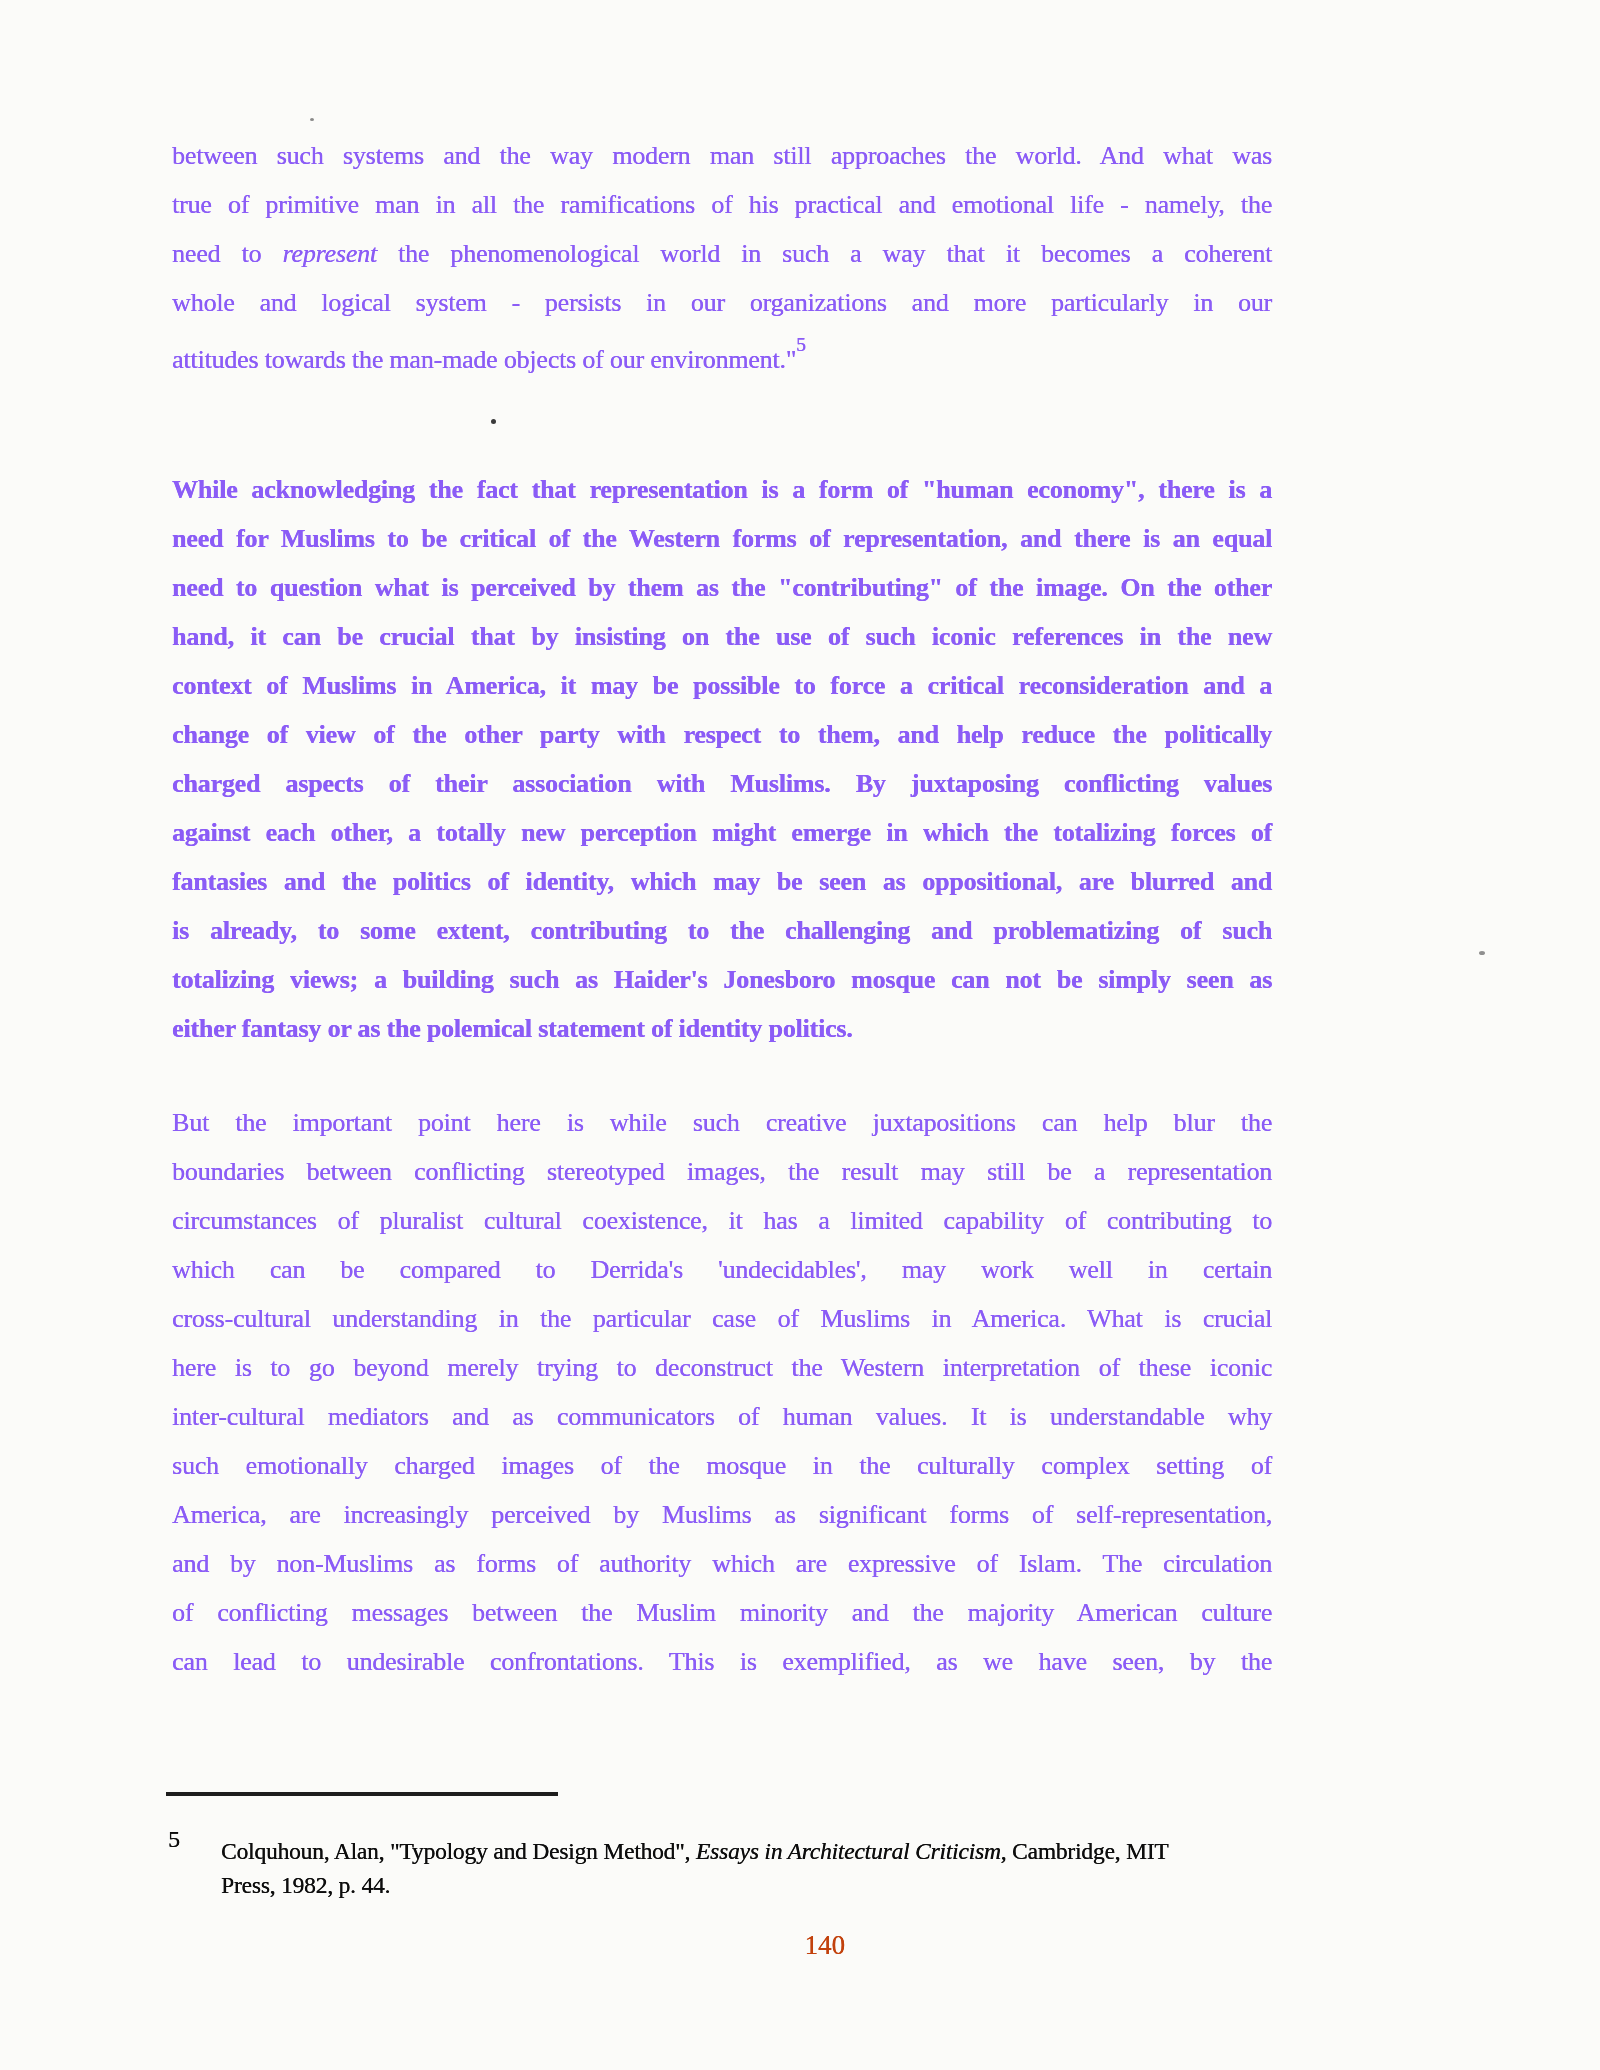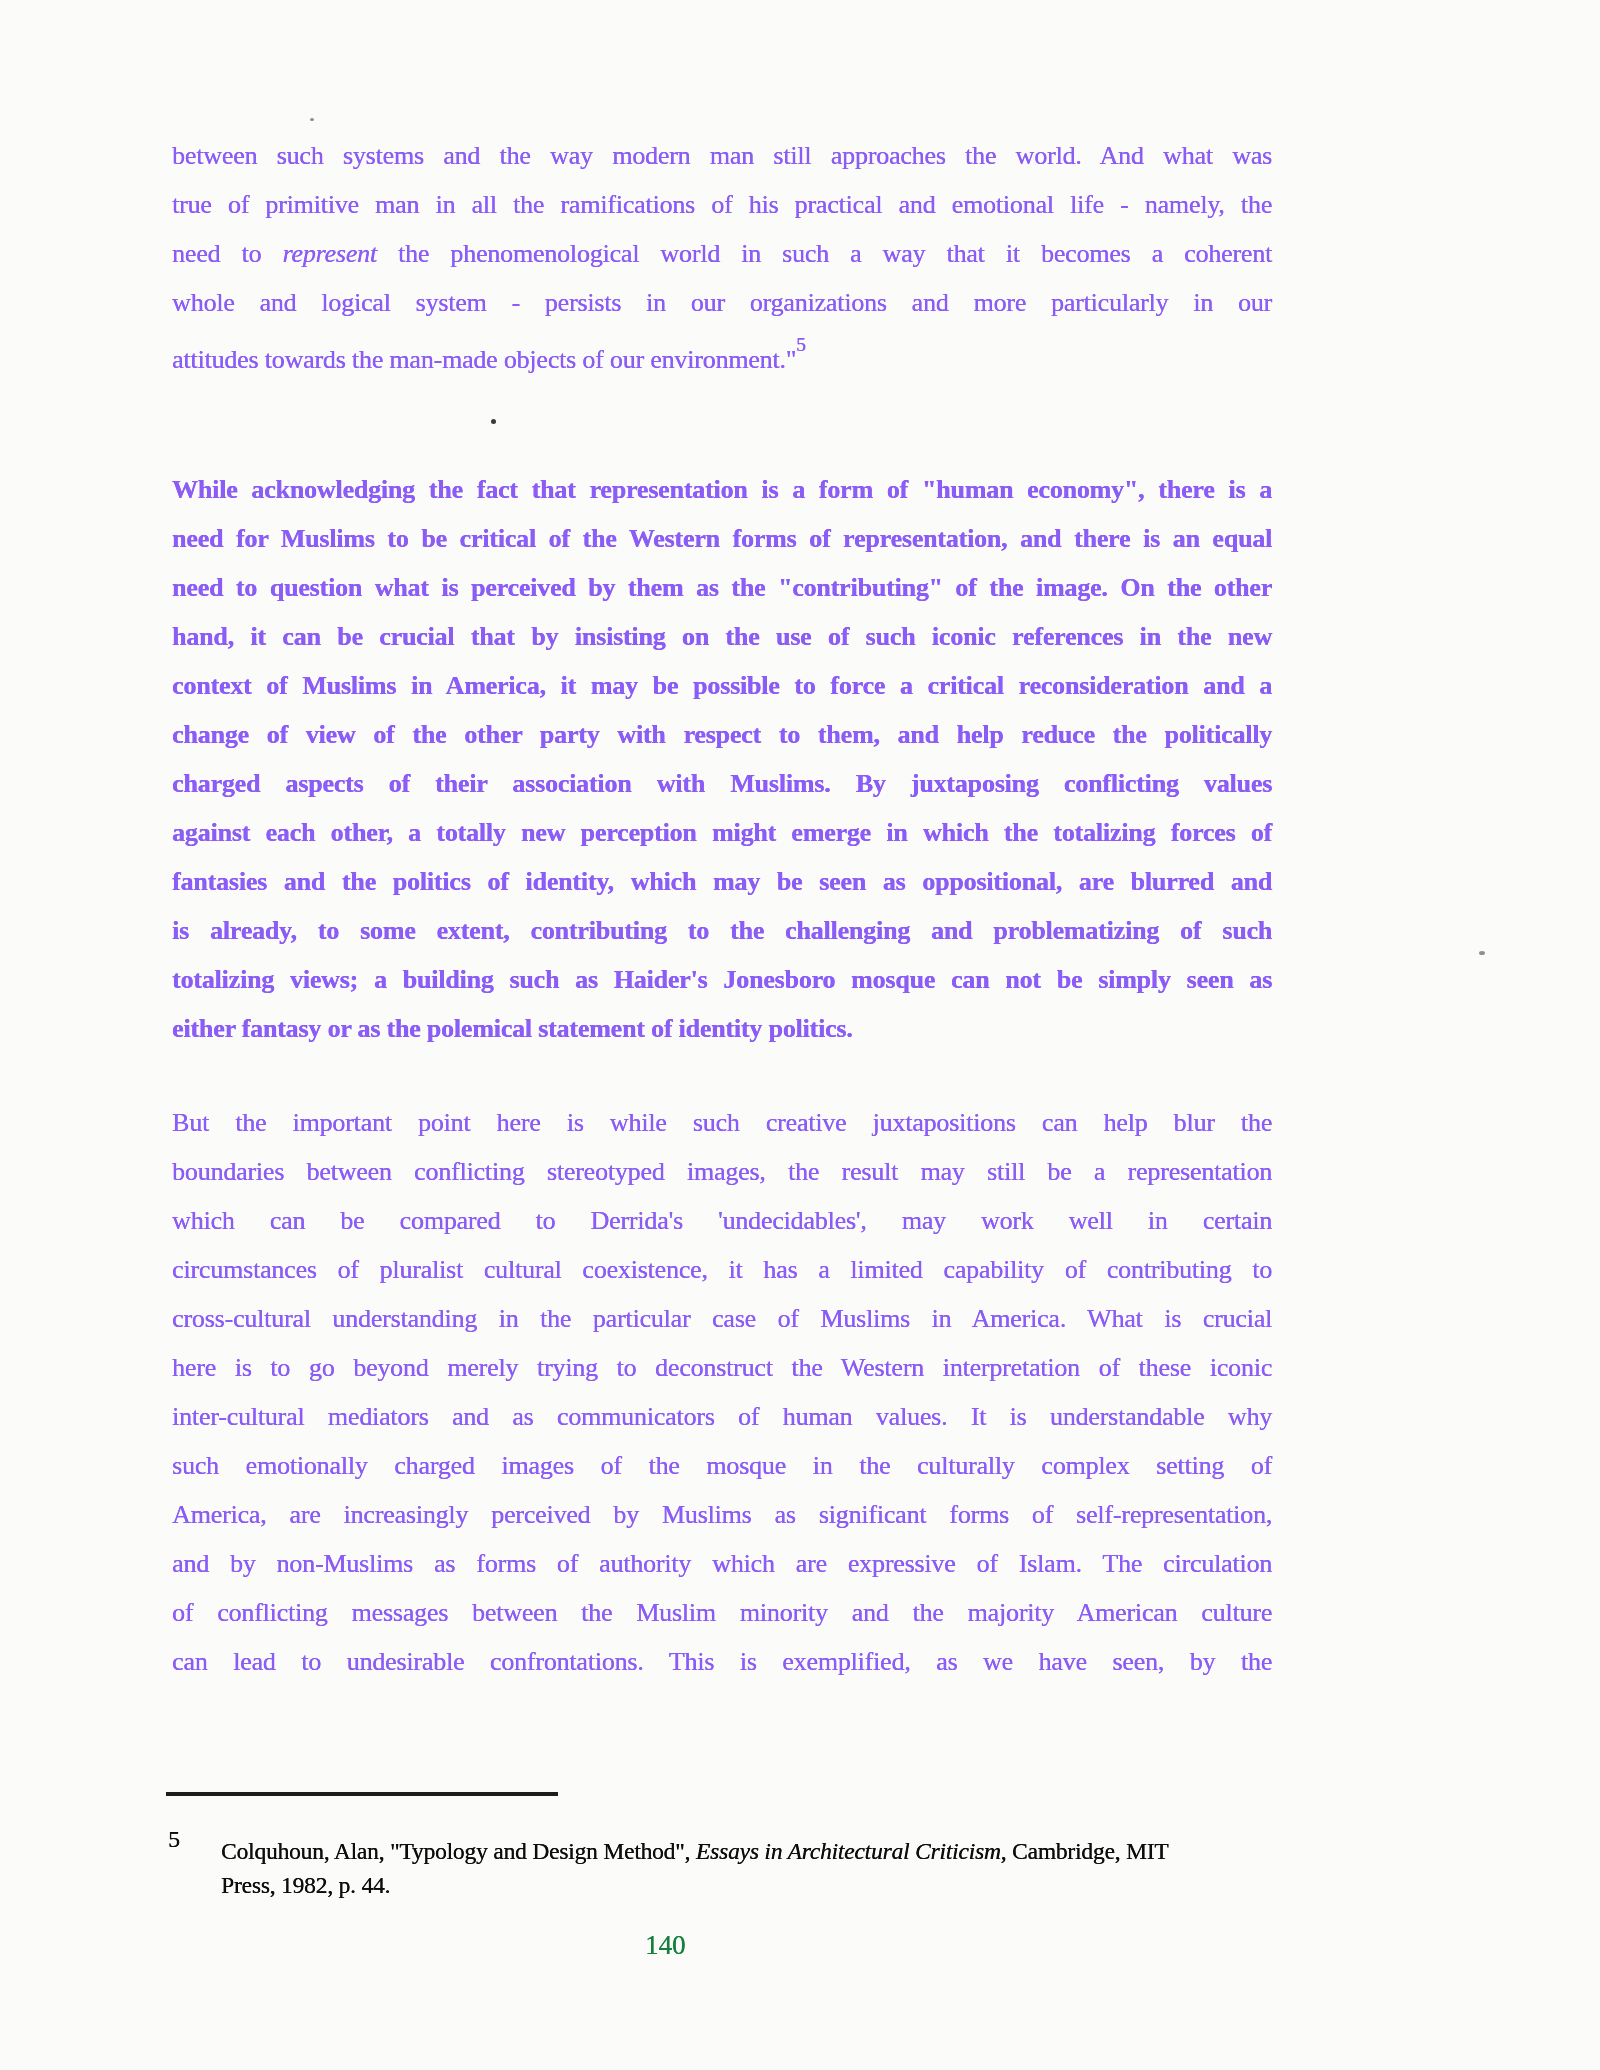--- a/index.html
+++ b/index.html
@@ -50,22 +50,22 @@
     color: #0d0d0d;
     letter-spacing: -0.2px;
     text-shadow: 0.3px 0 0 currentColor;
   }
   .fn-line { text-align: left; }
   .fn-line i { font-style: italic; }
   .page-number {
     position: absolute;
     left: 645px; top: 1930px;
     width: 200px;
-    text-align: left;
-    font-size: 27px; color: #15803d;
+    text-align: right;
+    font-size: 27px; color: #c2410c;
     text-shadow: 0.3px 0 0 currentColor;
   }
   .speck { position: absolute; border-radius: 50%; }
   .speck-1 { left: 310px; top: 118px; width: 4px; height: 3px; background: #8a8a8a; }
   .speck-2 { left: 491px; top: 419px; width: 5px; height: 5px; background: #3a3a3a; }
   .speck-3 { left: 1479px; top: 951px; width: 6px; height: 4px; background: #8f8f8f; }
 </style>
 </head>
 <body>
 
@@ -90,22 +90,22 @@
       <div class="line">against each other, a totally new perception might emerge in which the totalizing forces of</div>
       <div class="line">fantasies and the politics of identity, which may be seen as oppositional, are blurred and</div>
       <div class="line">is already, to some extent, contributing to the challenging and problematizing of such</div>
       <div class="line">totalizing views; a building such as Haider's Jonesboro mosque can not be simply seen as</div>
       <div class="line short">either fantasy or as the polemical statement of identity politics.</div>
     </div>
 
   <div class="para p3">
       <div class="line">But the important point here is while such creative juxtapositions can help blur the</div>
       <div class="line">boundaries between conflicting stereotyped images, the result may still be a representation</div>
+      <div class="line">circumstances of pluralist cultural coexistence, it has a limited capability of contributing to</div>
       <div class="line">which can be compared to Derrida's 'undecidables', may work well in certain</div>
-      <div class="line">circumstances of pluralist cultural coexistence, it has a limited capability of contributing to</div>
       <div class="line">cross-cultural understanding in the particular case of Muslims in America. What is crucial</div>
       <div class="line">here is to go beyond merely trying to deconstruct the Western interpretation of these iconic</div>
       <div class="line">inter-cultural mediators and as communicators of human values. It is understandable why</div>
       <div class="line">such emotionally charged images of the mosque in the culturally complex setting of</div>
       <div class="line">America, are increasingly perceived by Muslims as significant forms of self-representation,</div>
       <div class="line">and by non-Muslims as forms of authority which are expressive of Islam. The circulation</div>
       <div class="line">of conflicting messages between the Muslim minority and the majority American culture</div>
       <div class="line">can lead to undesirable confrontations. This is exemplified, as we have seen, by the</div>
     </div>
 

